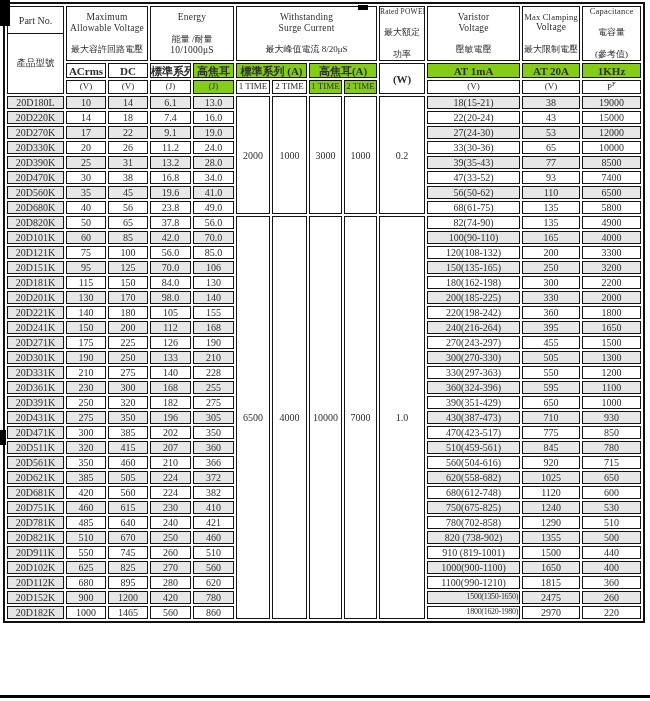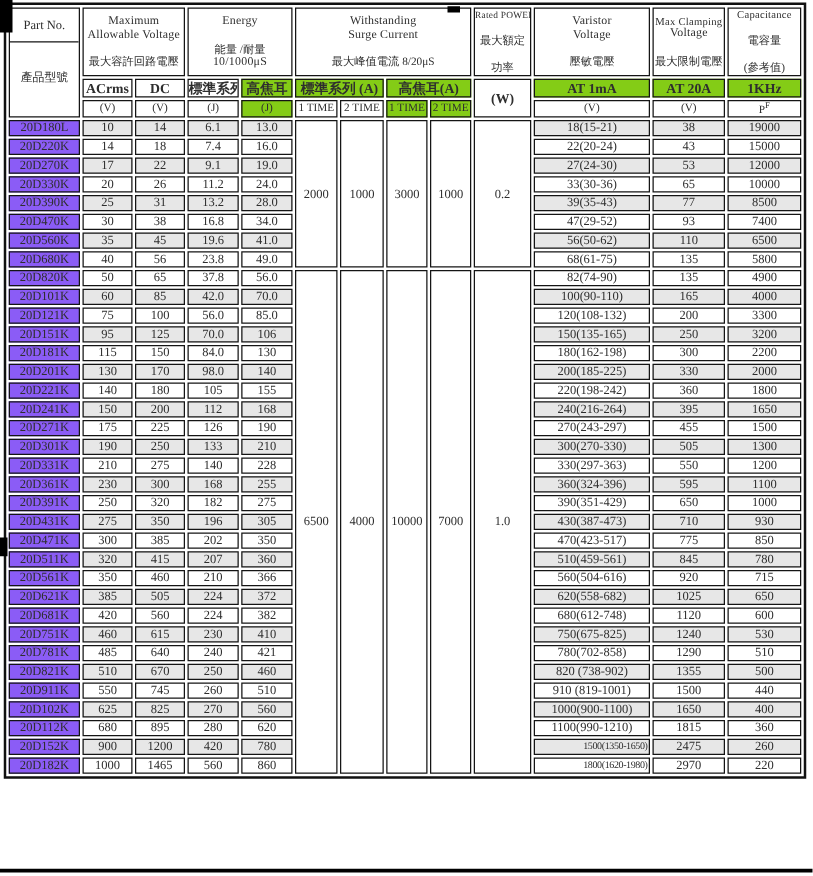--- a/index.html
+++ b/index.html
@@ -16,21 +16,21 @@
     box-sizing:border-box;border:1px solid #141414;background:#ffffff;
     text-align:center;vertical-align:middle;white-space:nowrap;overflow:hidden;
     font-size:10px;line-height:1.1;height:13px;padding:0 1px;
   }
   thead td{padding:0;}
   tr.r1 td{height:46px;}
   tr.r2 td{height:15px;font-size:11px;font-weight:bold;}
   tr.r3 td{height:14px;font-size:9px;}
   .en{font-size:9.5px;letter-spacing:0.2px;}
   .zh{font-size:9px;margin-top:12px;}
-  .part{background:#8b5cf6;}
+  .part{background:#e5e5e5;}
   .shade{background:#e7e7e7;}
   .beige{background:#84cc16;}
   .merged{background:#ffffff;font-size:10px;}
   .tiny{font-size:8px;letter-spacing:-0.3px;text-align:right;}
   .part-inner{display:flex;flex-direction:column;height:84px;}
   .part-inner .p-en{height:25px;border-bottom:1px solid #141414;display:flex;align-items:center;justify-content:center;font-size:10px;}
   .part-inner .p-zh{flex:1;display:flex;align-items:center;justify-content:center;font-size:9.5px;}
   .tl{display:block;}
   sup{font-size:7px;vertical-align:super;}
   .artifact{position:absolute;background:#000;}
@@ -180,21 +180,21 @@
           <td class="shade">39(35-43)</td>
           <td class="shade">77</td>
           <td class="shade">8500</td>
         </tr>
         <tr>
           <td class="part">20D470K</td>
           <td>30</td>
           <td>38</td>
           <td>16.8</td>
           <td>34.0</td>
-          <td>47(29-52)</td>
+          <td>47(33-52)</td>
           <td>93</td>
           <td>7400</td>
         </tr>
         <tr>
           <td class="part">20D560K</td>
           <td class="shade">35</td>
           <td class="shade">45</td>
           <td class="shade">19.6</td>
           <td class="shade">41.0</td>
           <td class="shade">56(50-62)</td>

